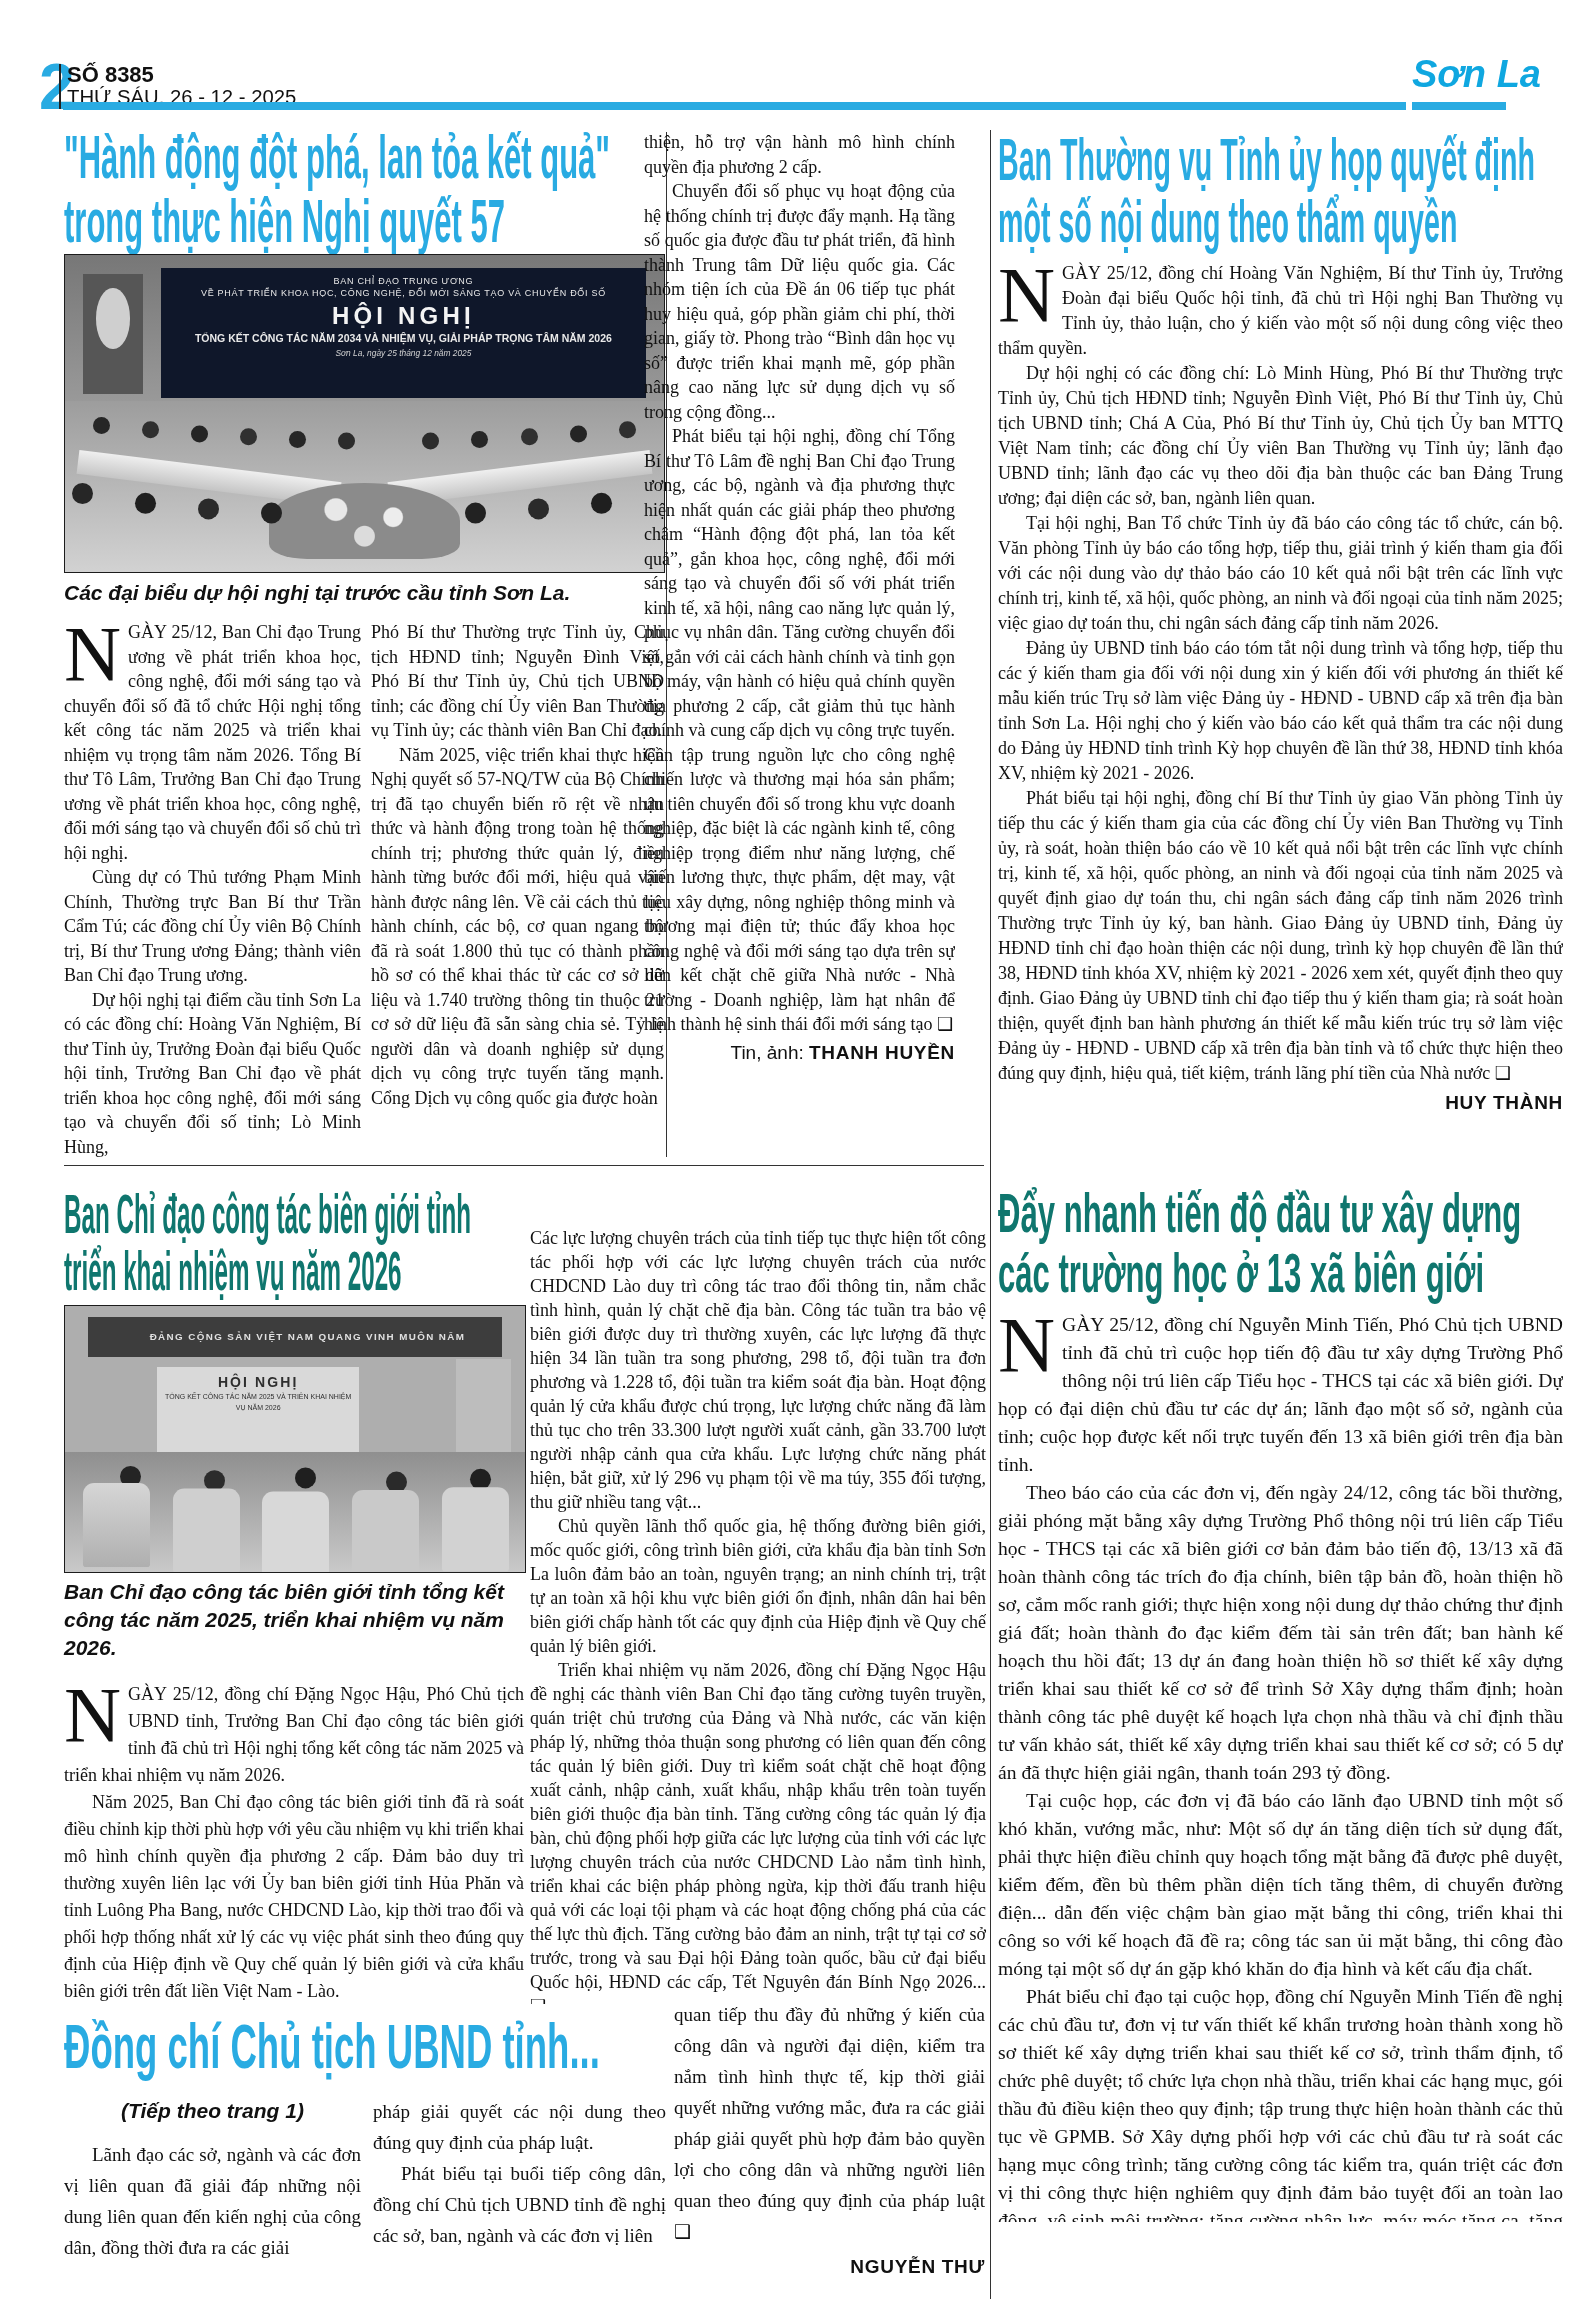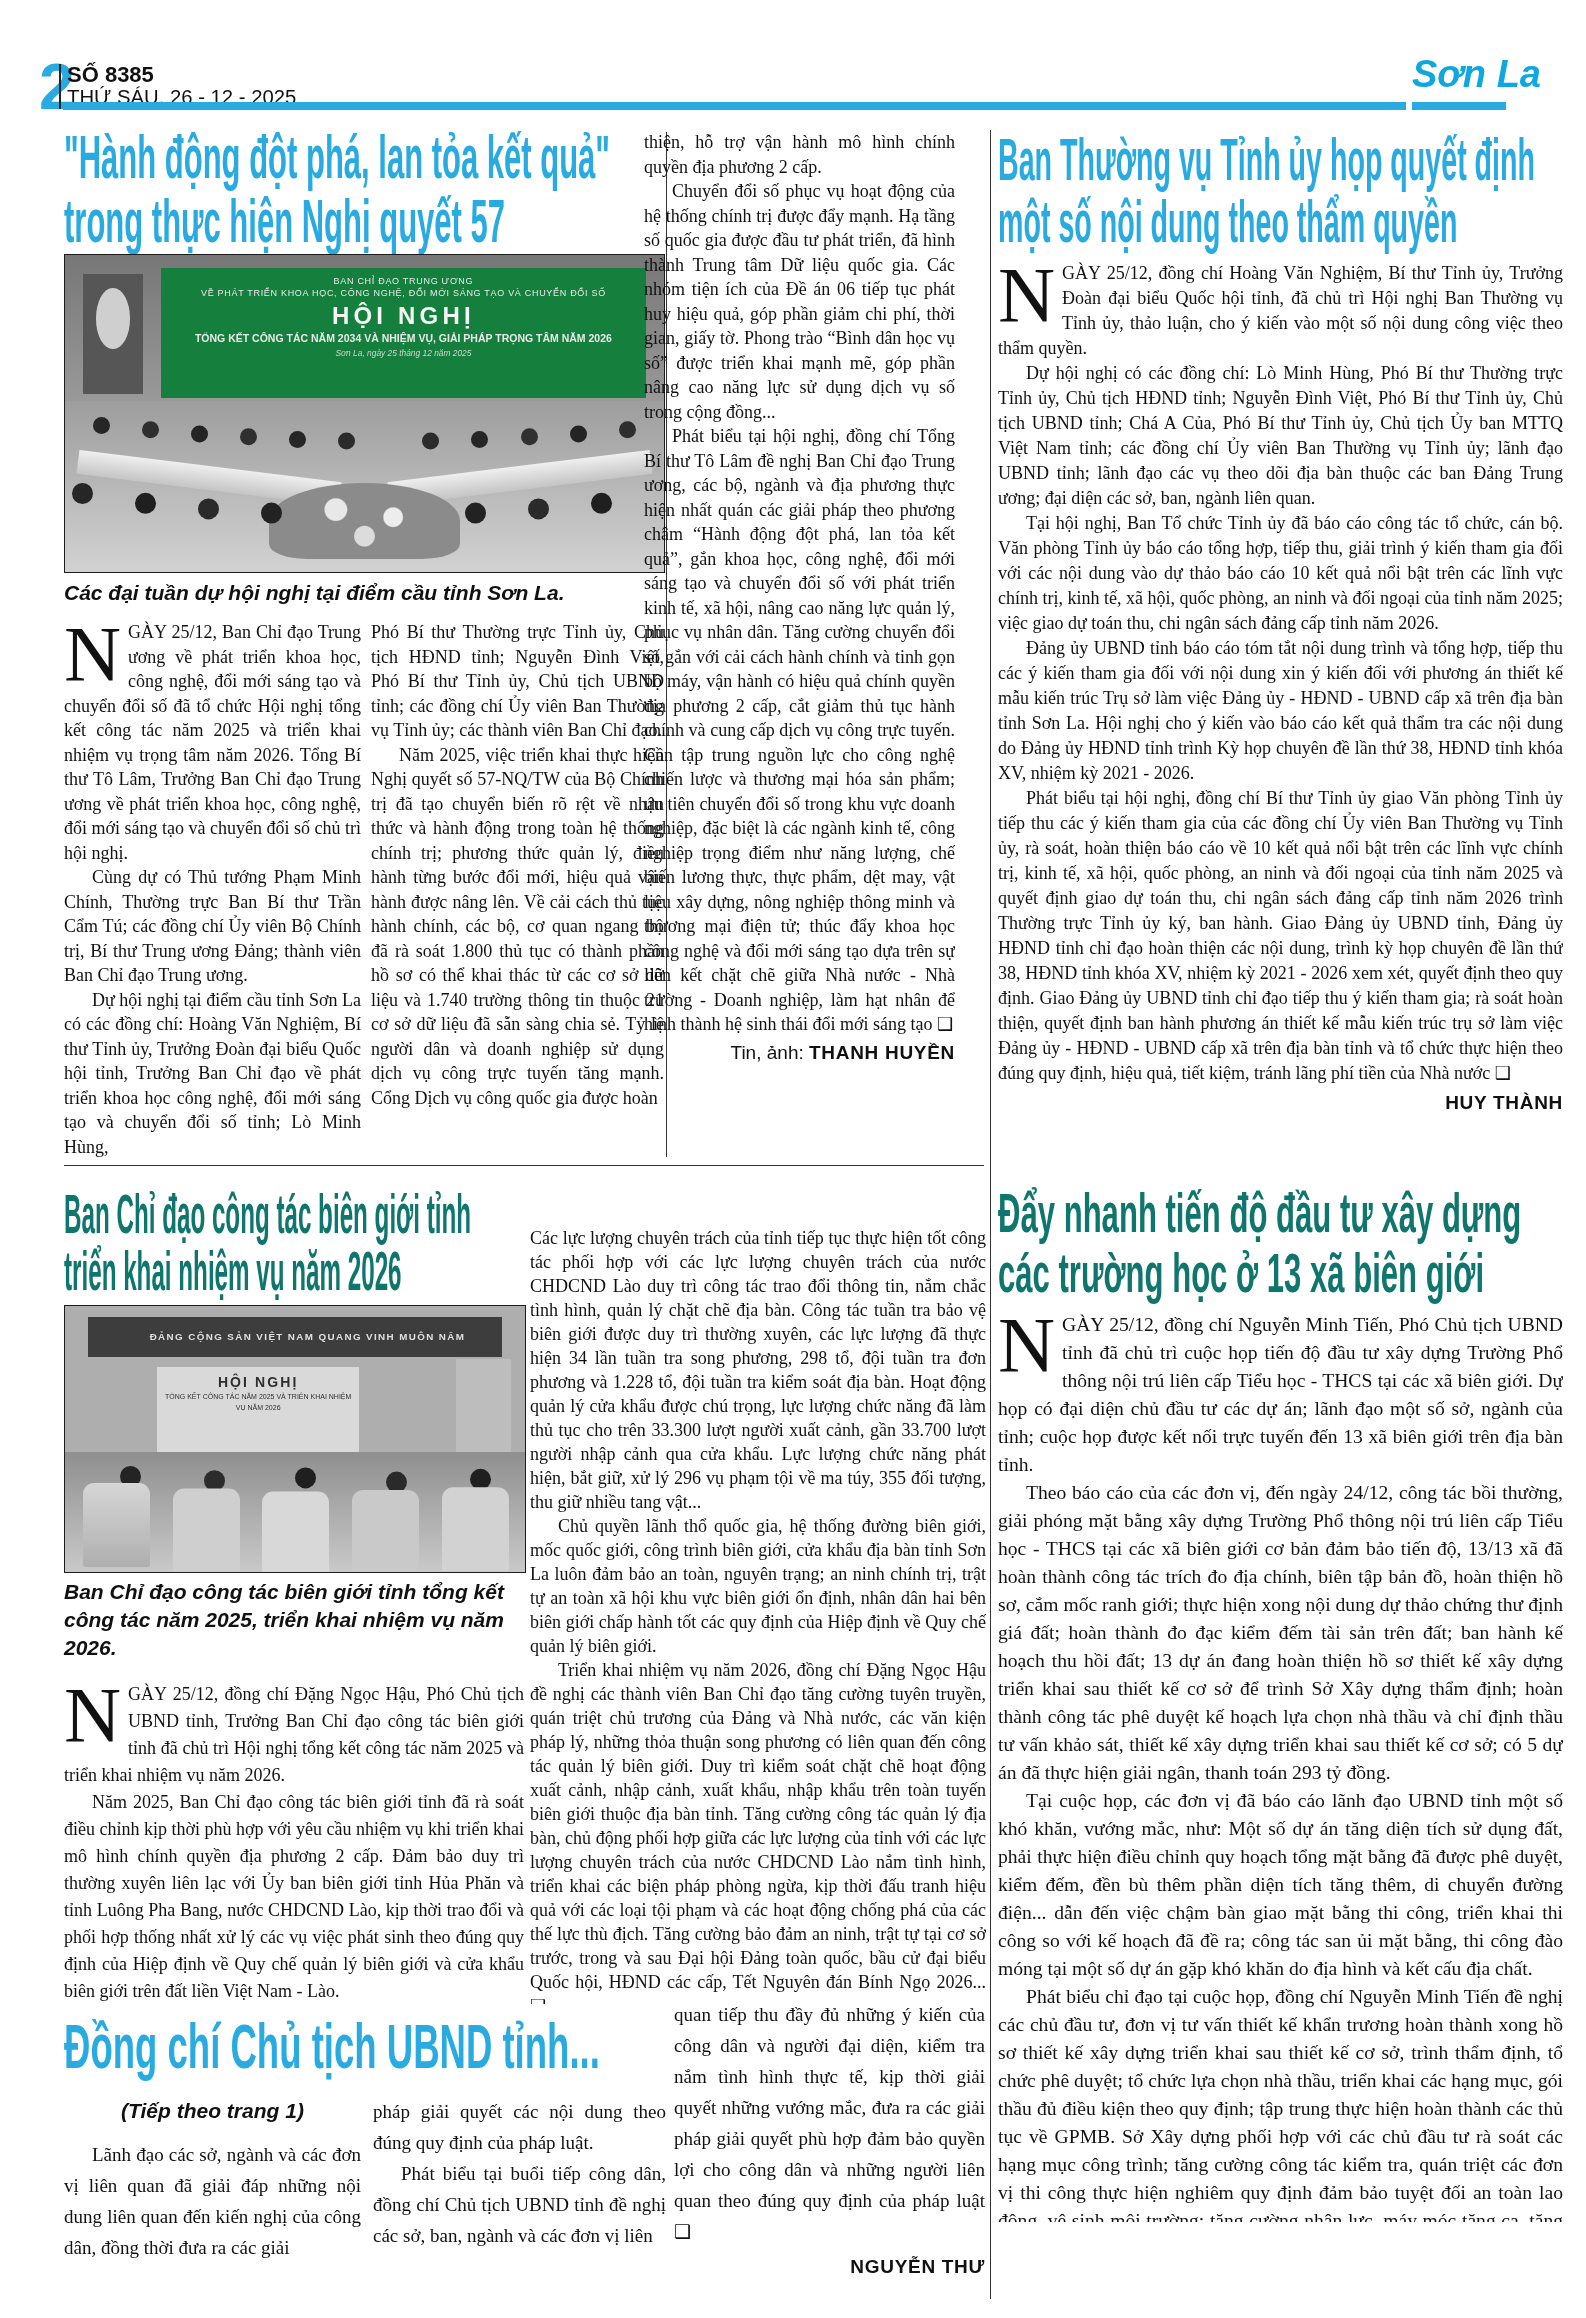--- a/index.html
+++ b/index.html
@@ -36,21 +36,21 @@
   .byline{text-align:right;font-family:"Liberation Sans",sans-serif;font-size:19px;margin-top:4.2px;}
   .byline .nm{font-weight:bold;letter-spacing:0.7px;}
   .contnote{font-family:"Liberation Sans",sans-serif;font-weight:bold;font-style:italic;font-size:21px;text-align:center;}
   .caption{font-family:"Liberation Sans",sans-serif;font-weight:bold;font-style:italic;font-size:21px;line-height:28px;color:#111;}
   .rule{background:#333;}
   
   .photo{position:absolute;overflow:hidden;border:1.4px solid #1c1c1c;background:#aeaeae;}
   .p1-wall{position:absolute;left:0;top:0;right:0;height:46%;background:linear-gradient(#777,#999);}
   .p1-portrait{position:absolute;left:3%;top:6%;width:10%;height:38%;background:#565656;}
   .p1-portrait:after{content:"";position:absolute;left:22%;top:12%;width:56%;height:50%;border-radius:50%;background:#cfcfcf;}
-  .p1-banner{position:absolute;left:16%;right:3%;top:4%;height:41%;background:#15803d;color:#e9e9e9;
+  .p1-banner{position:absolute;left:16%;right:3%;top:4%;height:41%;background:#0f172a;color:#e9e9e9;
              text-align:center;font-family:"Liberation Sans",sans-serif;padding-top:7px;box-sizing:border-box;}
   .p1-b1{font-size:9px;letter-spacing:0.7px;line-height:12.6px;}
   .p1-b2{font-size:24px;font-weight:bold;letter-spacing:4.2px;line-height:31px;color:#f4f4f4;}
   .p1-b3{font-size:10.5px;font-weight:bold;line-height:15.4px;}
   .p1-b4{font-size:8.4px;font-style:italic;line-height:14px;color:#d3d3d3;}
   .p1-floor{position:absolute;left:0;right:0;bottom:0;height:54%;background:linear-gradient(#9d9d9d,#d2d2d2);}
   .p1-table{position:absolute;height:24px;background:linear-gradient(#efefef,#c4c4c4);bottom:26%;}
   .p1-table-l{left:2%;width:44%;transform:rotate(7deg);}
   .p1-table-r{right:2%;width:44%;transform:rotate(-7deg);}
   .p1-flowers{position:absolute;left:34%;right:34%;bottom:4%;height:24%;border-radius:50% 50% 20% 20%;
@@ -110,21 +110,21 @@
       <div class="p1-b3">TỔNG KẾT CÔNG TÁC NĂM 2034 VÀ NHIỆM VỤ, GIẢI PHÁP TRỌNG TÂM NĂM 2026</div>
       <div class="p1-b4">Sơn La, ngày 25 tháng 12 năm 2025</div>
     </div>
     <div class="p1-floor"></div>
     <div class="p1-table p1-table-l"></div>
     <div class="p1-table p1-table-r"></div>
     <div class="p1-flowers"></div>
     <div class="p1-heads r1"></div>
     <div class="p1-heads r2"></div>
   </div>
-  <div class="abs caption" style="left:64px;top:579px;width:599px;">Các đại tuần dự hội nghị tại điểm cầu tỉnh Sơn La.</div>
+  <div class="abs caption" style="left:64px;top:579px;width:599px;">Các đại biểu dự hội nghị tại trước cầu tỉnh Sơn La.</div>
 
   <div class="col a1txt" style="left:64px;top:620px;width:297px;height:538px;">
     <p class="lead"><span class="dropcap">N</span><span>GÀY 25/12, Ban Chỉ đạo Trung ương về phát triển khoa học, công nghệ, đổi mới sáng tạo và chuyển đổi số đã tổ chức Hội nghị tổng kết công tác năm 2025 và triển khai nhiệm vụ trọng tâm năm 2026. Tổng Bí thư Tô Lâm, Trưởng Ban Chỉ đạo Trung ương về phát triển khoa học, công nghệ, đổi mới sáng tạo và chuyển đổi số chủ trì hội nghị.</span></p>
     <p>Cùng dự có Thủ tướng Phạm Minh Chính, Thường trực Ban Bí thư Trần Cẩm Tú; các đồng chí Ủy viên Bộ Chính trị, Bí thư Trung ương Đảng; thành viên Ban Chỉ đạo Trung ương.</p>
     <p>Dự hội nghị tại điểm cầu tỉnh Sơn La có các đồng chí: Hoàng Văn Nghiệm, Bí thư Tỉnh ủy, Trưởng Đoàn đại biểu Quốc hội tỉnh, Trưởng Ban Chỉ đạo về phát triển khoa học công nghệ, đổi mới sáng tạo và chuyển đổi số tỉnh; Lò Minh Hùng,</p>
   </div>
 
   <div class="col a1txt" style="left:371px;top:620px;width:293px;height:538px;">
     <p class="lead">Phó Bí thư Thường trực Tỉnh ủy, Chủ tịch HĐND tỉnh; Nguyễn Đình Việt, Phó Bí thư Tỉnh ủy, Chủ tịch UBND tỉnh; các đồng chí Ủy viên Ban Thường vụ Tỉnh ủy; các thành viên Ban Chỉ đạo.</p>
     <p>Năm 2025, việc triển khai thực hiện Nghị quyết số 57-NQ/TW của Bộ Chính trị đã tạo chuyển biến rõ rệt về nhận thức và hành động trong toàn hệ thống chính trị; phương thức quản lý, điều hành từng bước đổi mới, hiệu quả vận hành được nâng lên. Về cải cách thủ tục hành chính, các bộ, cơ quan ngang bộ đã rà soát 1.800 thủ tục có thành phần hồ sơ có thể khai thác từ các cơ sở dữ liệu và 1.740 trường thông tin thuộc 21 cơ sở dữ liệu đã sẵn sàng chia sẻ. Tỷ lệ người dân và doanh nghiệp sử dụng dịch vụ công trực tuyến tăng mạnh. Cổng Dịch vụ công quốc gia được hoàn</p>

